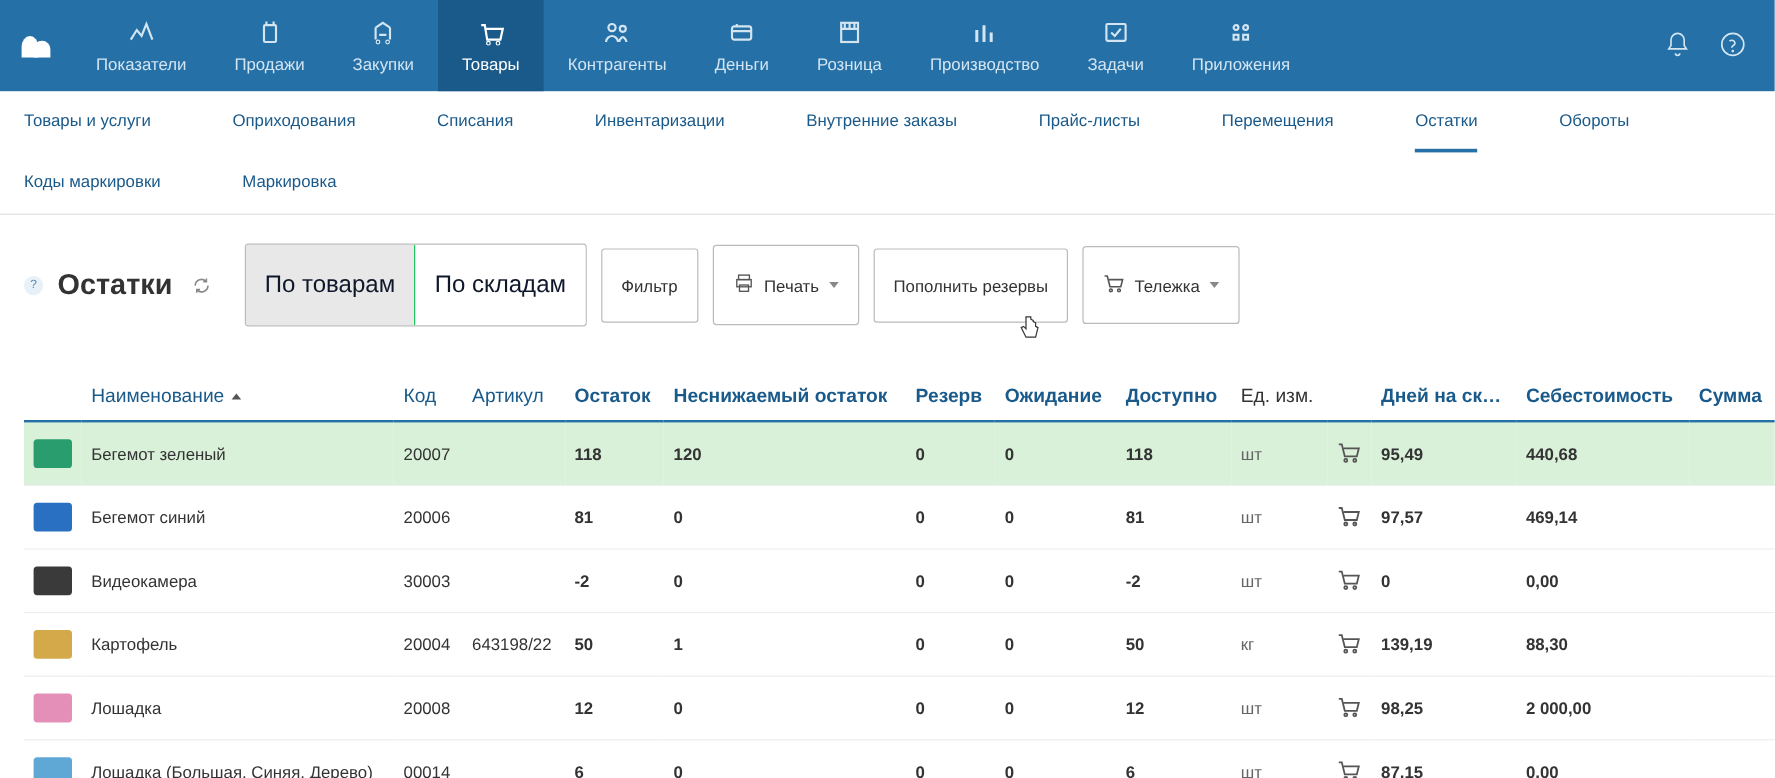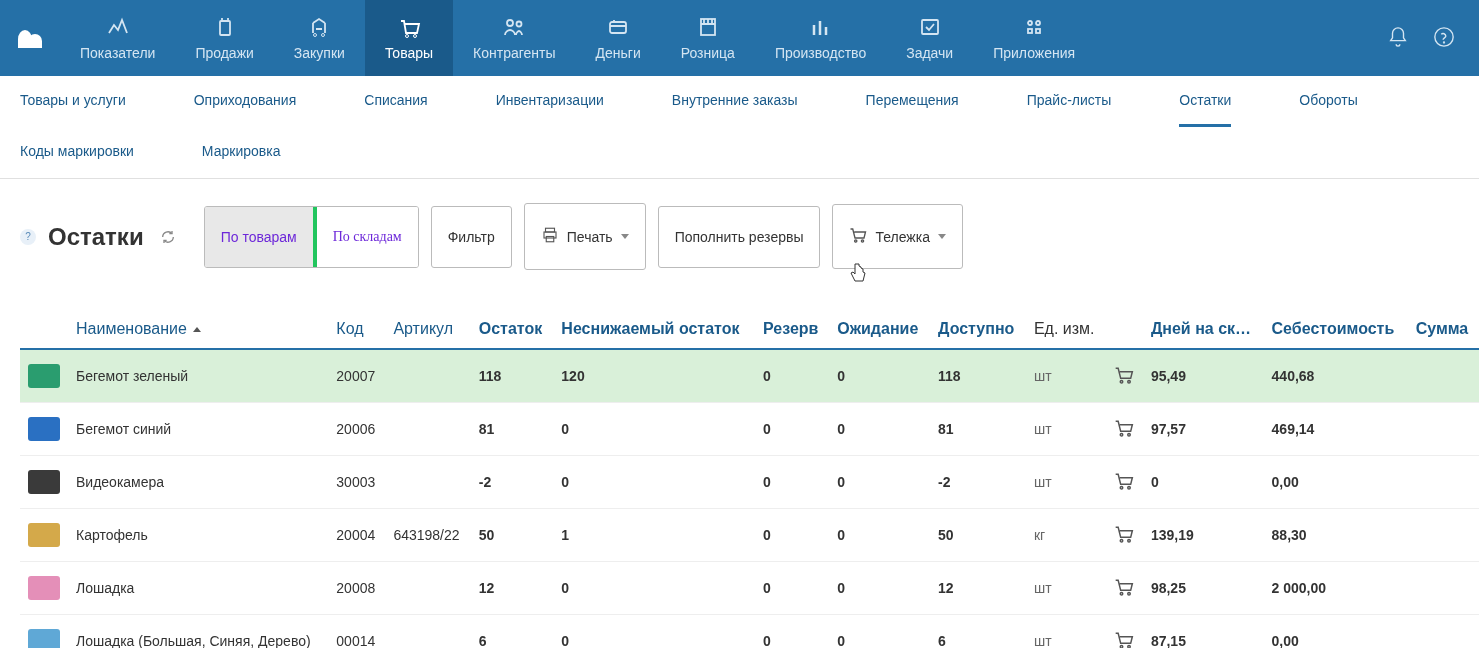--- a/index.html
+++ b/index.html
@@ -24,23 +24,23 @@
   .subnav-row { display: flex; gap: 68px; }
   .subnav-item { padding: 16px 0; color: #1a5a8a; cursor: pointer; border-bottom: 3px solid transparent; }
   .subnav-item.active { border-bottom-color: #2570a7; font-weight: 500; }
   
   
   .toolbar { display: flex; align-items: center; padding: 24px 20px 16px; gap: 12px; }
   .help-icon { width: 16px; height: 16px; border-radius: 50%; background: #e8f0f8; color: #5a8bb8; font-size: 10px; display: flex; align-items: center; justify-content: center; }
   .page-title { font-size: 24px; font-weight: 600; color: #333; margin-right: 4px; }
   .refresh-icon { width: 16px; height: 16px; margin-right: 16px; cursor: pointer; }
   .seg-group { display: inline-flex; border: 1px solid #bbb; border-radius: 3px; overflow: hidden; }
-  .seg-btn { padding: 22px 16px; background: #fff; border: none; cursor: pointer; font-size: 14px; color: #6d28d9; }
+  .seg-btn { padding: 22px 16px; background: #fff; border: none; cursor: pointer; font-size: 20px; color: #0f172a; }
   .seg-btn.active { background: #e8e8e8; }
-  .seg-btn + .seg-btn { border-left: 4px solid #22c55e; font-family: Liberation Serif, serif; }
+  .seg-btn + .seg-btn { border-left: 1px solid #22c55e; }
   .btn { padding: 22px 16px; background: #fff; border: 1px solid #bbb; border-radius: 3px; cursor: pointer; font-size: 14px; color: #333; display: inline-flex; align-items: center; gap: 8px; }
   .dropdown-arrow { width: 0; height: 0; border-left: 4px solid transparent; border-right: 4px solid transparent; border-top: 5px solid #888; }
   
   
   .table-wrap { padding: 0 0 0 20px; margin-top: 24px; }
   table { width: 100%; border-collapse: collapse; }
   th { text-align: left; padding: 10px 8px; color: #1a5a8a; font-weight: normal; font-size: 16px; border-bottom: 2px solid #2570a7; cursor: pointer; white-space: nowrap; }
   th.right, td.right { text-align: left; font-weight: bold; }
   th.sort::after { content: ''; display: inline-block; margin-left: 6px; width: 0; height: 0; border-left: 4px solid transparent; border-right: 4px solid transparent; border-bottom: 5px solid #555; vertical-align: middle; }
   td { padding: 14px 8px; border-bottom: 1px solid #eee; font-size: 14px; color: #333; }
@@ -151,22 +151,22 @@
   </div>
 </div>
 
 <div class="subnav">
   <div class="subnav-row" id="subnav-row1">
       <div class="subnav-item">Товары и услуги</div>
       <div class="subnav-item">Оприходования</div>
       <div class="subnav-item">Списания</div>
       <div class="subnav-item">Инвентаризации</div>
       <div class="subnav-item">Внутренние заказы</div>
+      <div class="subnav-item">Прайс-листы</div>
       <div class="subnav-item">Перемещения</div>
-      <div class="subnav-item">Прайс-листы</div>
       <div class="subnav-item active">Остатки</div>
       <div class="subnav-item">Обороты</div>
     </div>
   <div class="subnav-row" id="subnav-row2">
       <div class="subnav-item">Коды маркировки</div>
       <div class="subnav-item">Маркировка</div>
     </div>
 </div>
 
 <div class="toolbar" style="position:relative;">

